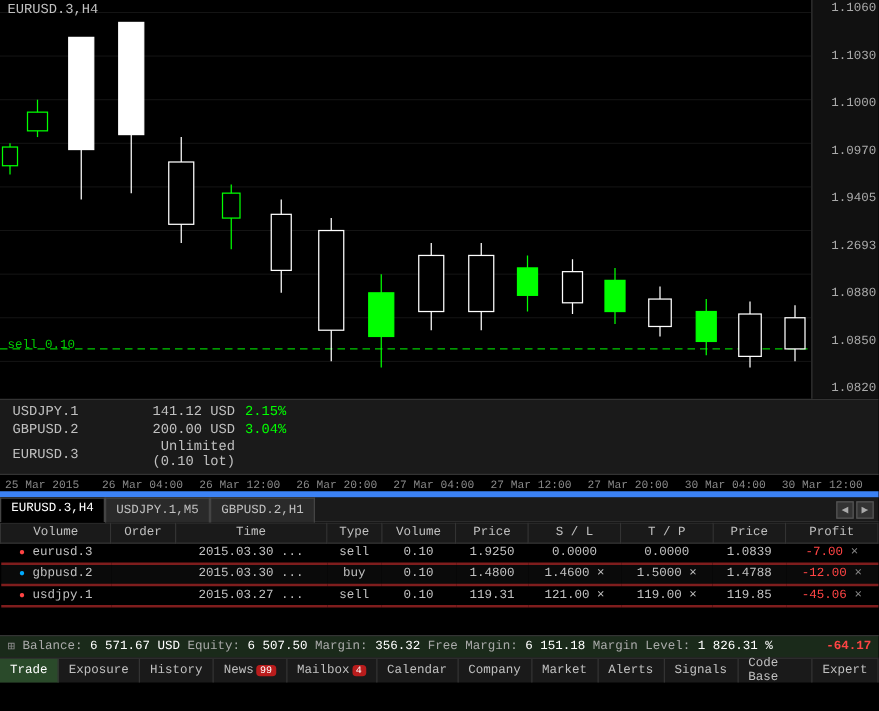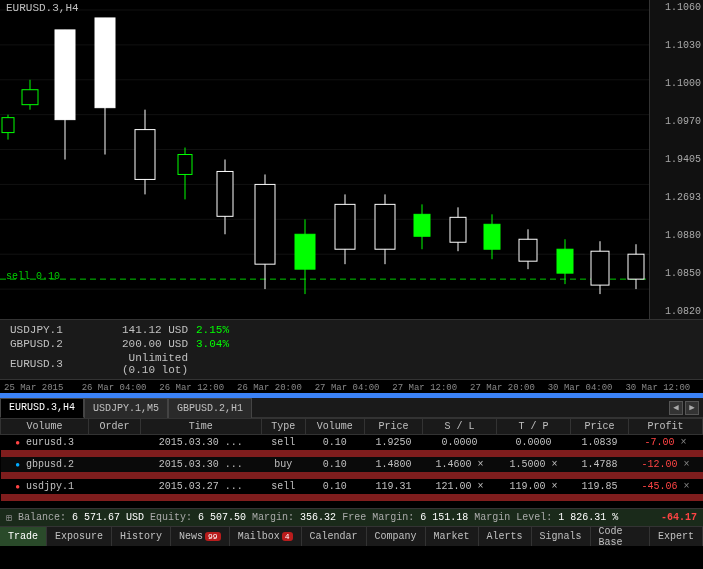--- a/index.html
+++ b/index.html
@@ -174,21 +174,21 @@
       background: #1a1a1a;
       color: #c0c0c0;
       padding: 2px 4px;
       border: 1px solid #333;
       text-align: center;
       font-weight: normal;
       cursor: pointer;
     }
     #trade-table td {
       padding: 2px 4px;
-      border-bottom: 7px solid #7f1d1d;
+      border-bottom: 2px solid #7f1d1d;
       text-align: center;
       color: #c0c0c0;
     }
     #trade-table tr:nth-child(even) td { background: #0a0a0a; }
 
     
     #balance-bar {
       width: 703px;
       height: 18px;
       background: #1a2a1a;

